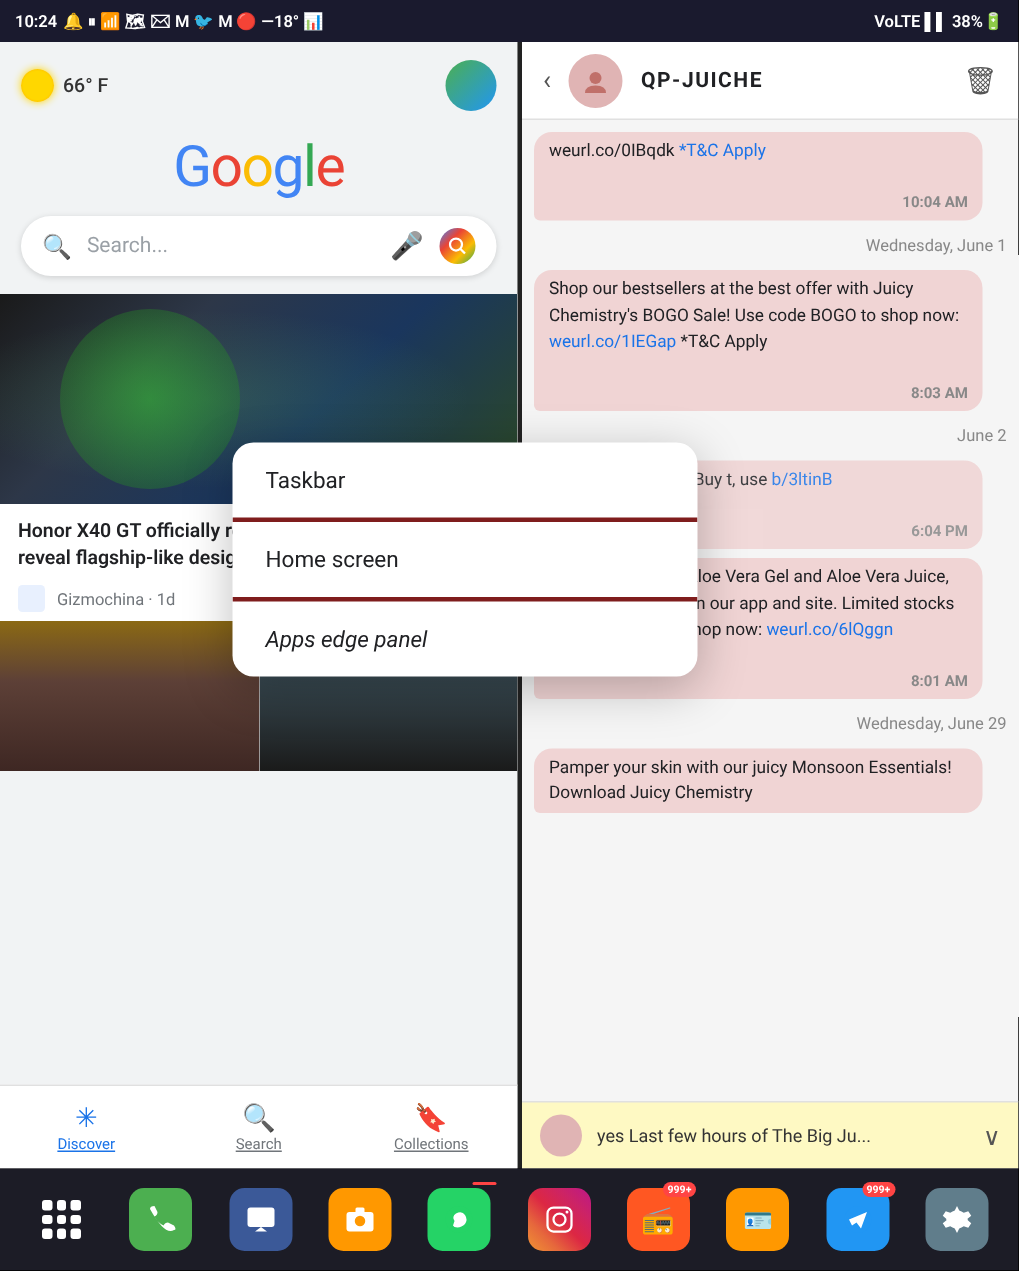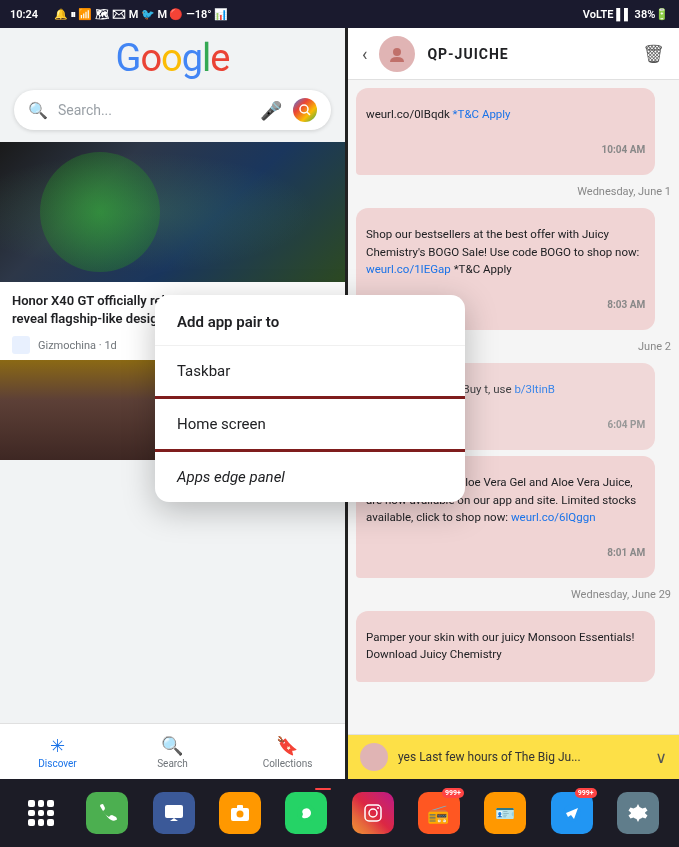--- a/index.html
+++ b/index.html
@@ -20,21 +20,21 @@
       background: #1a1a2e;
       display: flex;
       align-items: center;
       justify-content: space-between;
       padding: 0 10px;
       z-index: 100;
       color: #fff;
       font-size: 11px;
       font-weight: 600;
     }
-    .status-left { display: flex; align-items: center; gap: 16px; }
+    .status-left { display: flex; align-items: center; gap: 4px; }
     .status-right { display: flex; align-items: center; gap: 4px; }
 
     
     .split-container {
       position: absolute;
       top: 28px; left: 0; right: 0; bottom: 68px;
       display: flex;
     }
 
     
@@ -189,21 +189,21 @@
     }
     .nav-item {
       flex: 1;
       display: flex;
       flex-direction: column;
       align-items: center;
       gap: 2px;
       padding: 8px 0;
     }
     .nav-icon { font-size: 18px; }
-    .nav-label { font-size: 10px; }
+    .nav-label { font-size: 10px; text-decoration: underline; }
     .nav-active { color: #1a73e8; }
     .nav-inactive { color: #70757a; }
 
     
     .right-panel {
       flex: 1;
       background: #f5f5f5;
       position: relative;
       overflow: hidden;
       display: flex;
@@ -245,39 +245,39 @@
     }
     .date-divider {
       text-align: right;
       font-size: 11px;
       color: #888;
       padding: 4px 0;
     }
     .msg-bubble {
       background: #f0d4d4;
       border-radius: 12px 12px 12px 4px;
-      padding: 18px 10px;
+      padding: 4px 10px;
       max-width: 95%;
       font-size: 11.5px;
       color: #202124;
       line-height: 1.5;
       position: relative;
     }
     .msg-time {
       font-size: 10px;
       color: #888;
       text-align: right;
       margin-top: 19px;
       font-weight: bold;
     }
     .msg-link { color: #1a73e8; }
 
     
     .msg-input-bar {
-      background: #fde047;
+      background: #fef9c3;
       padding: 8px 12px;
       display: flex;
       align-items: center;
       gap: 10px;
       border-top: 1px solid #e0e0e0;
     }
     .typing-avatar {
       width: 28px; height: 28px;
       background: #e0b4b4;
       border-radius: 50%;
@@ -399,20 +399,27 @@
     <span>🔔 ⏸ 📶 🗺 ✉ M 🐦 M 🔴 —18° 📊</span>
   </div>
   <div class="status-right">
     <span>VoLTE ▌▌ 38%🔋</span>
   </div>
 </div>
 
 <div class="split-container">
 
   <div class="left-panel">
+    <div class="google-top">
+      <div class="weather-widget">
+        <div class="sun-icon"></div>
+        <span>66° F</span>
+      </div>
+      <div class="avatar-google"></div>
+    </div>
 
     <div class="google-logo">
       <span class="g-blue">G</span><span class="g-red">o</span><span class="g-yellow">o</span><span class="g-blue">g</span><span class="g-green">l</span><span class="g-red">e</span>
     </div>
 
     <div class="search-bar">
       <span class="search-icon-circle">🔍</span>
       <span class="search-text">Search...</span>
       <span class="mic-icon">🎤</span>
       <div class="lens-icon">
@@ -520,21 +527,20 @@
     <div class="msg-input-bar">
       <div class="typing-avatar"></div>
       <span class="typing-text">yes Last few hours of The Big Ju...</span>
       <span class="expand-btn">∨</span>
     </div>
   </div>
 </div>
 
 <div class="popup-overlay">
   <div class="popup">
-    <div class="popup-title">Add app pair to</div>
     <div class="popup-item">Taskbar</div>
     <div class="popup-item">Home screen</div>
     <div class="popup-item">Apps edge panel</div>
   </div>
 </div>
 
 <div class="bottom-dock">
 
   <div class="dock-item">
     <div class="grid-icon">

